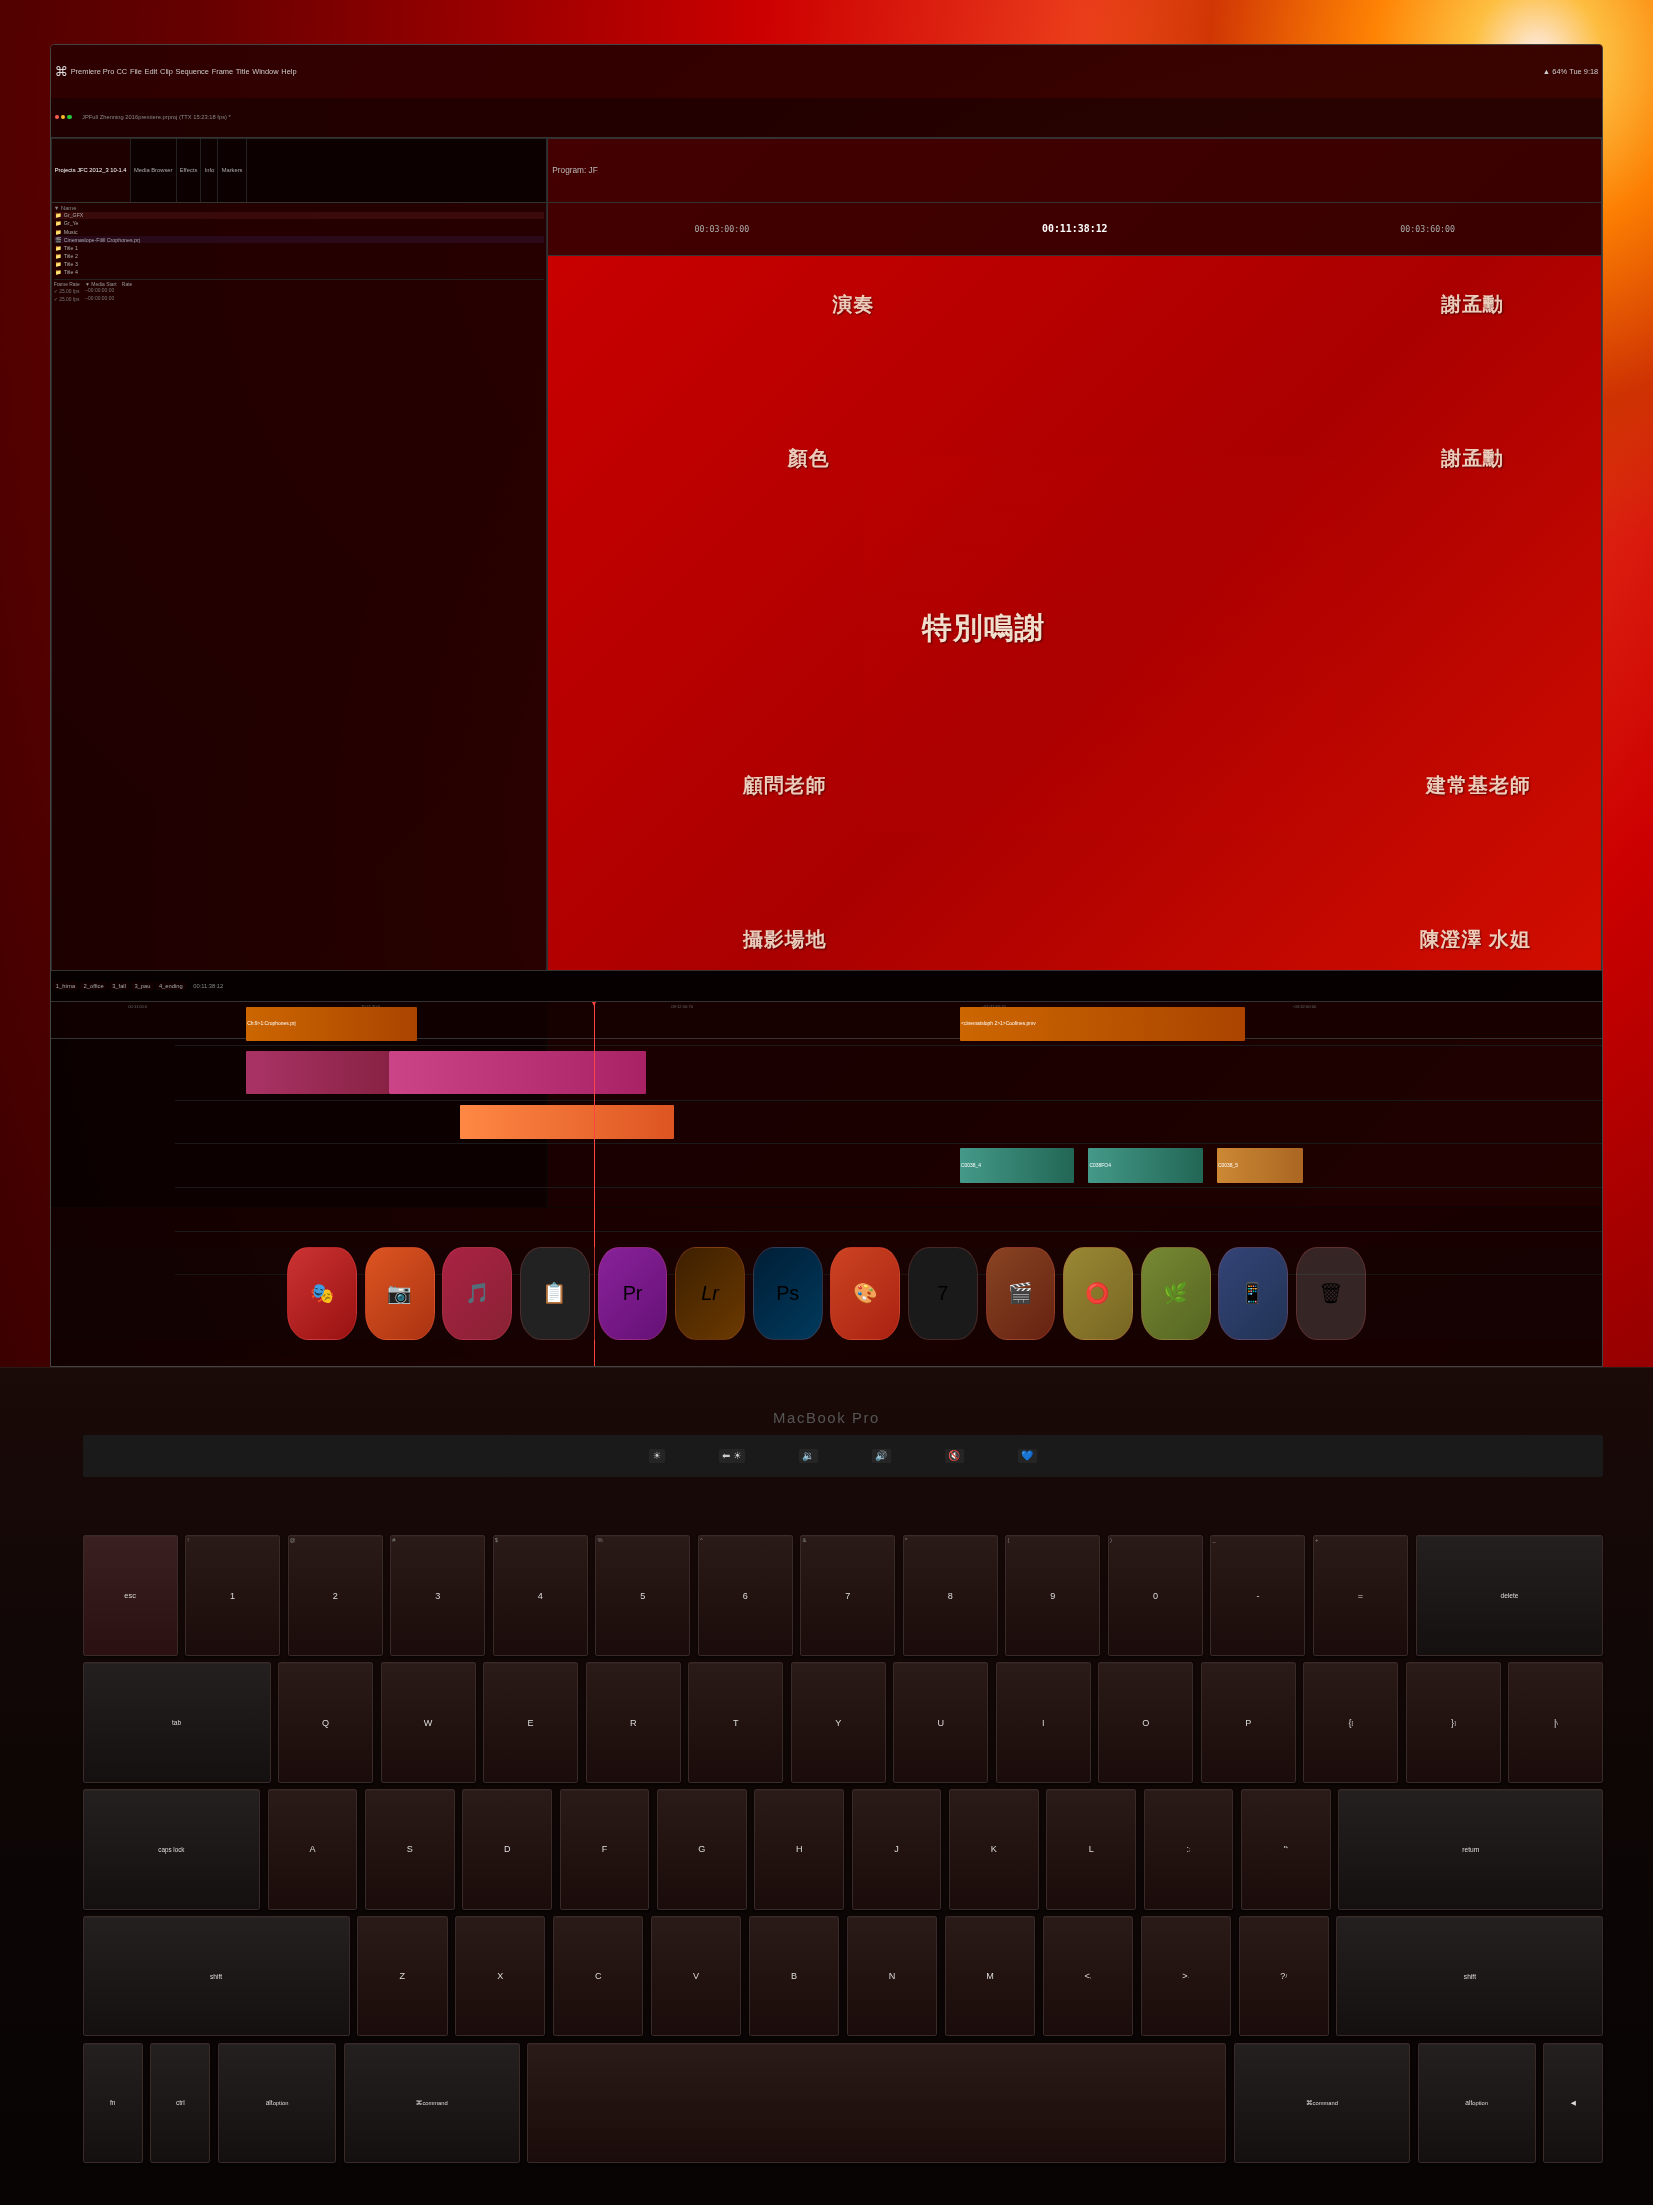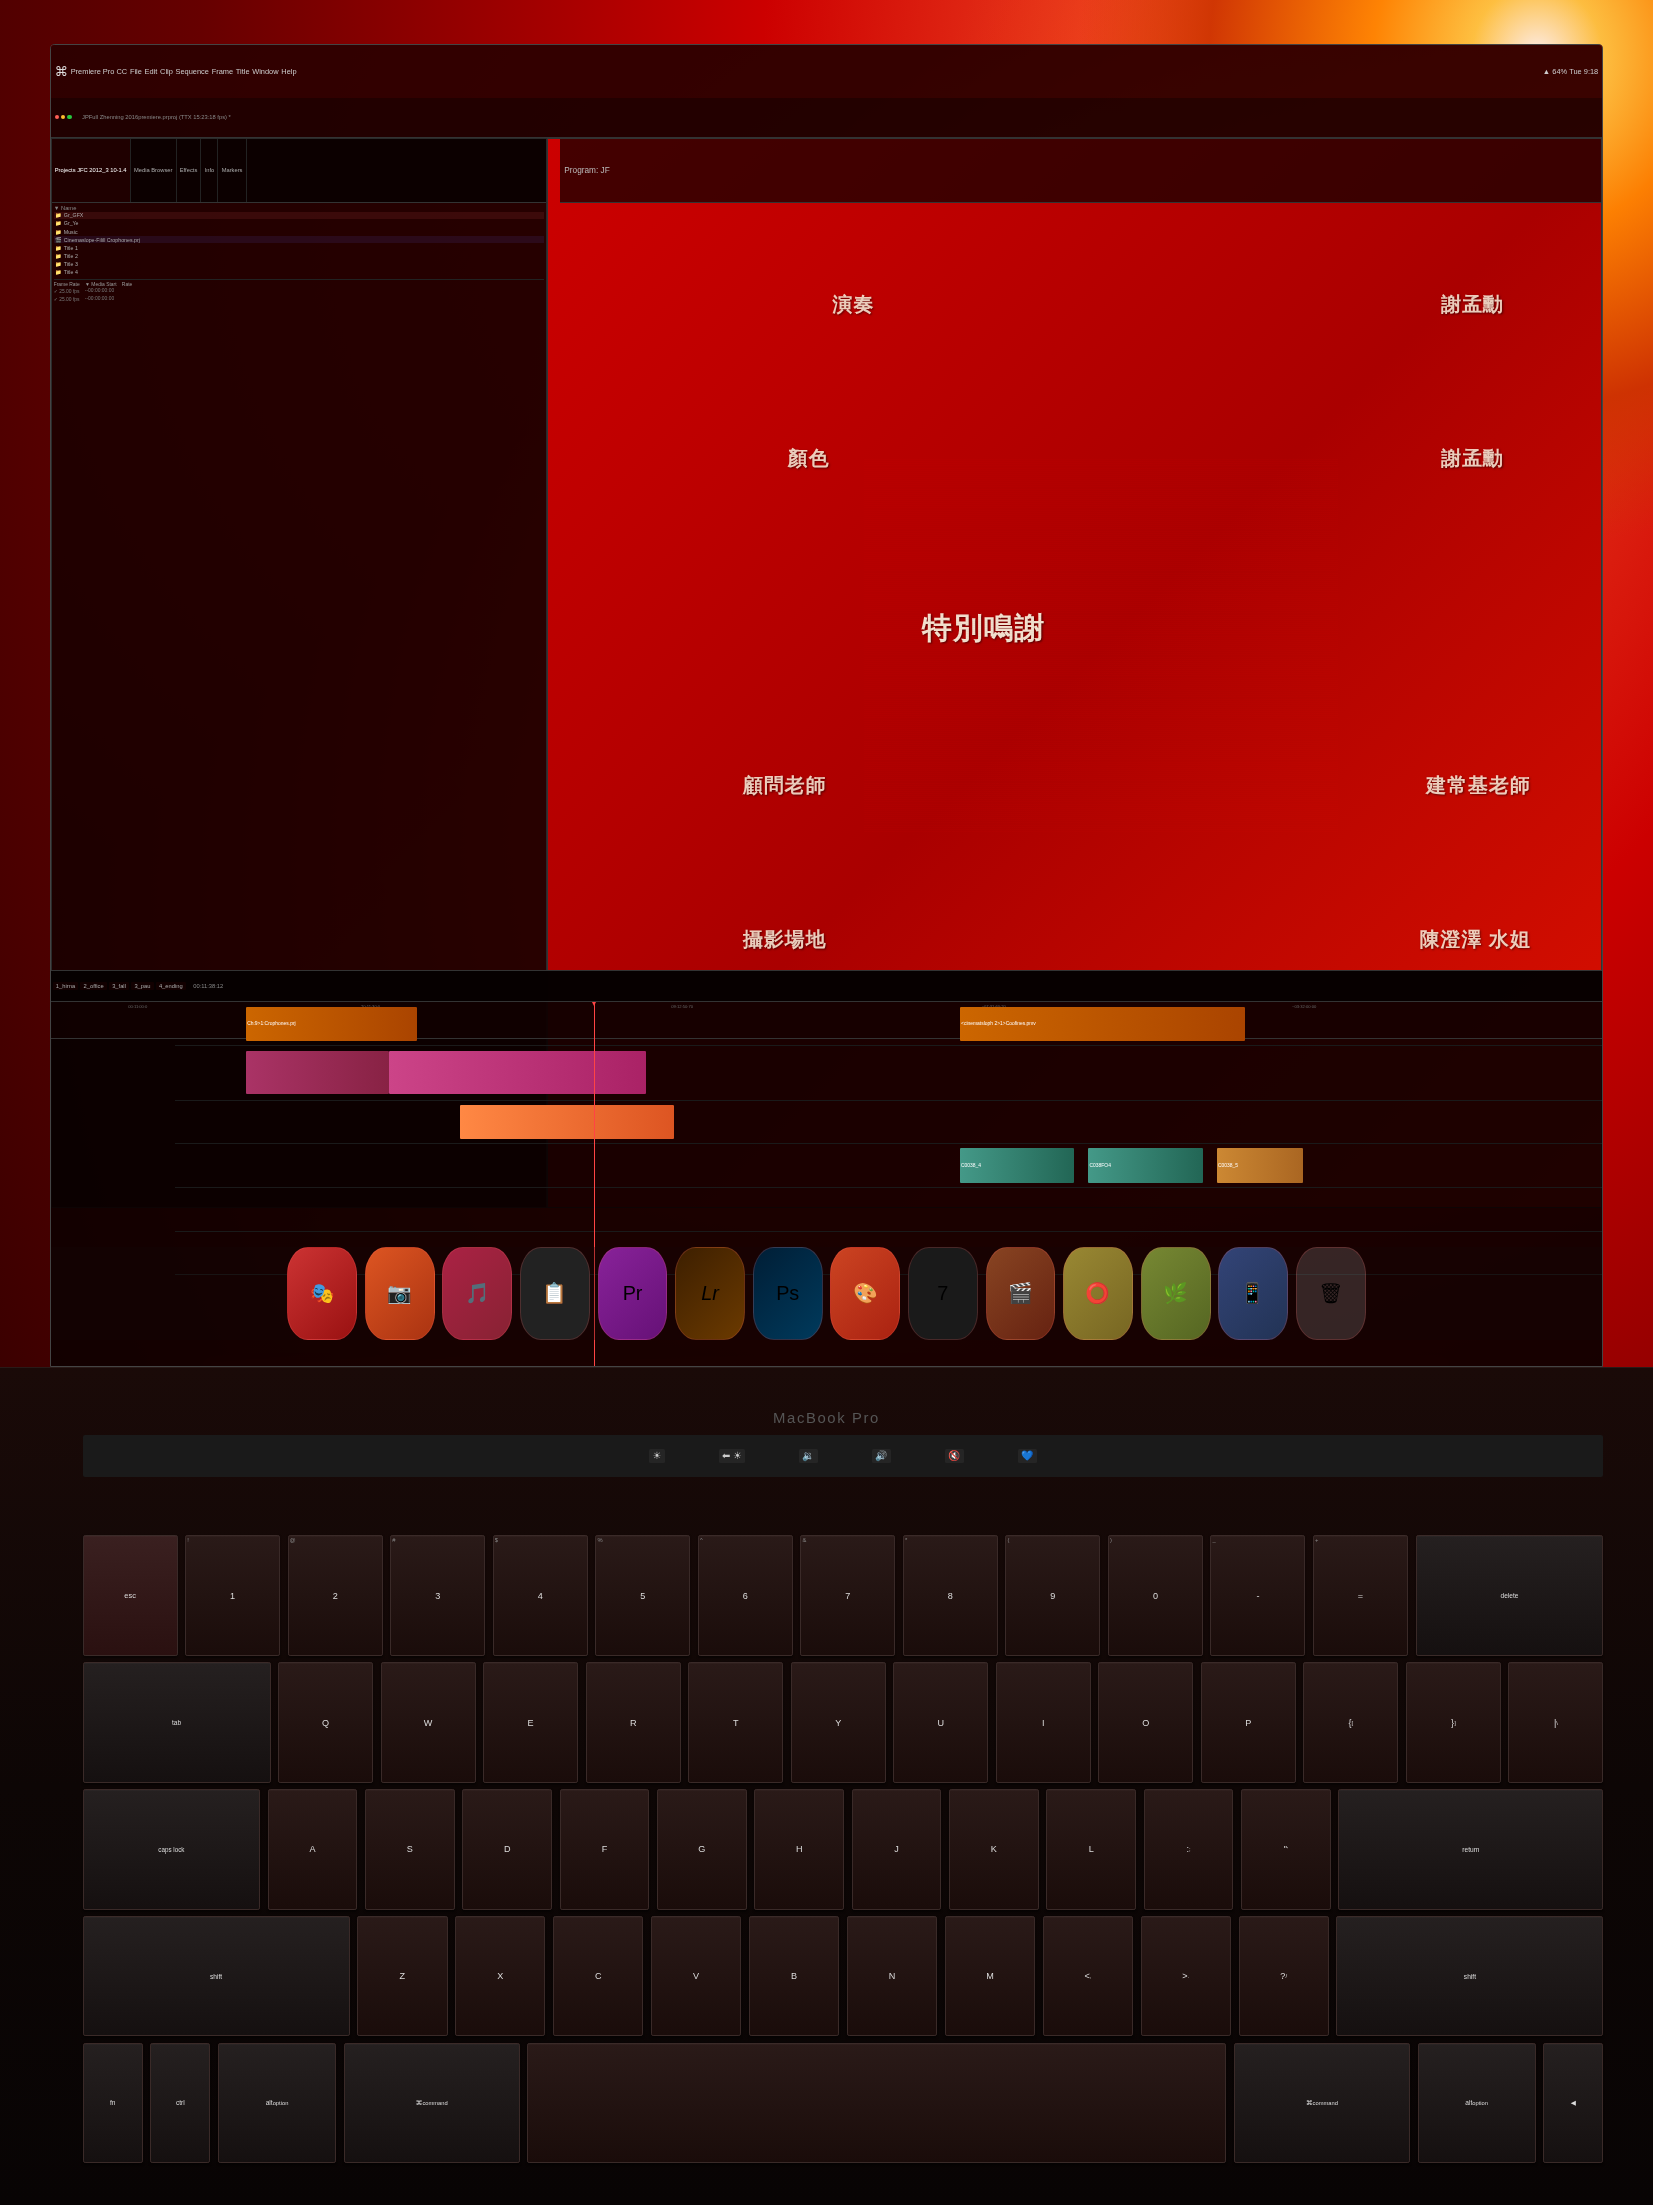--- a/index.html
+++ b/index.html
@@ -598,24 +598,29 @@
               <div style="color:#777; font-size:0.3vw; margin-top:2.1px; display:flex; gap:5.3px;">
                 <span>✓ 25.00 fps</span>
                   <span>--00:00:00:00</span>
               </div>
             </div>
           </div>
         </div>
 
         <div class="program-monitor">
 
-          <div style="position:absolute; top:0; left:12px; right:0; height:6%; background:rgba(10,0,0,0.7); display:flex; align-items:center; padding:0 4.2px; border-bottom:0.5px solid #333; z-index:10;">
+          <div style="position:absolute; top:0; left:0; right:0; height:6%; background:rgba(10,0,0,0.7); display:flex; align-items:center; padding:0 4.2px; border-bottom:0.5px solid #333; z-index:10;">
             <span style="font-size:0.5vw; color:#bbb;">Program: JF</span>
           </div>
 
+          <div class="timecode-bar" style="top:6%; height:5%;">
+            <span>00:03:00:00</span>
+            <span style="color:#fff; font-size:0.6vw; font-weight:bold;">00:11:38:12</span>
+            <span>00:03:60:00</span>
+          </div>
 
           <div class="credits-area">
 
             <div class="credit-line" style="top:5%; left:20%;">
               <span>演奏</span>
             </div>
             <div class="credit-line" style="top:5%; right:5%;">
               <span>謝孟勳</span>
             </div>
 

